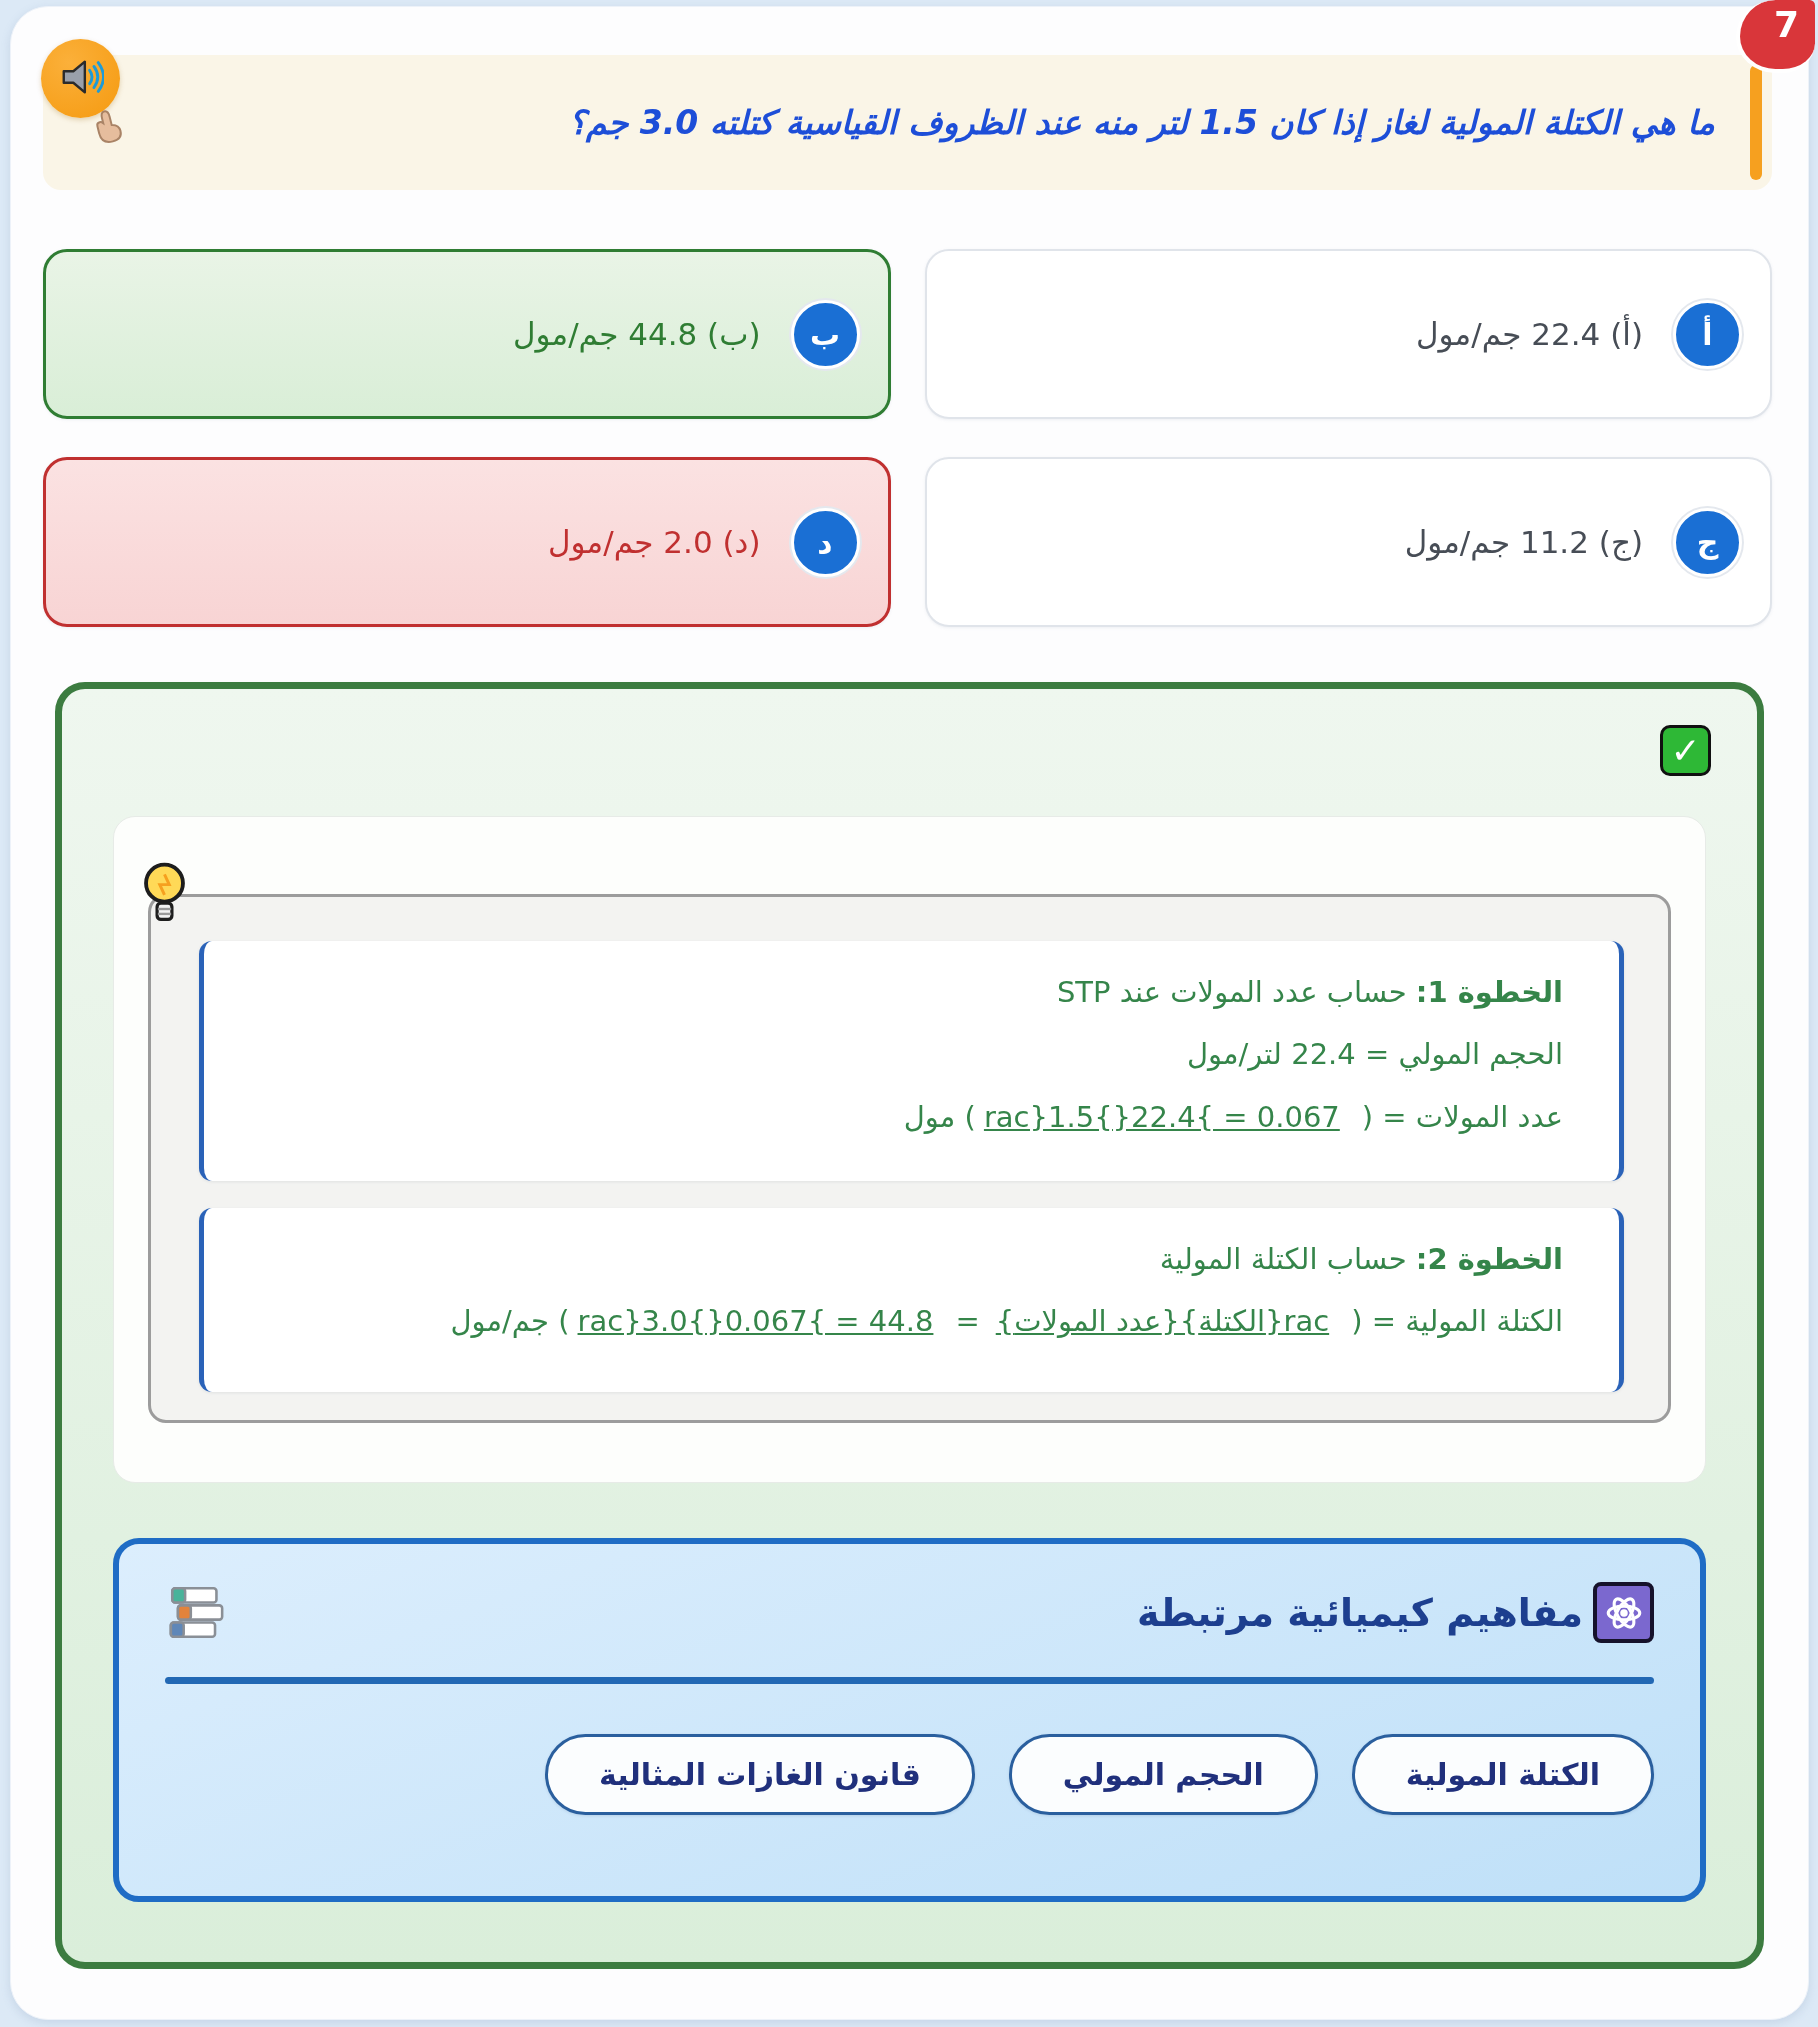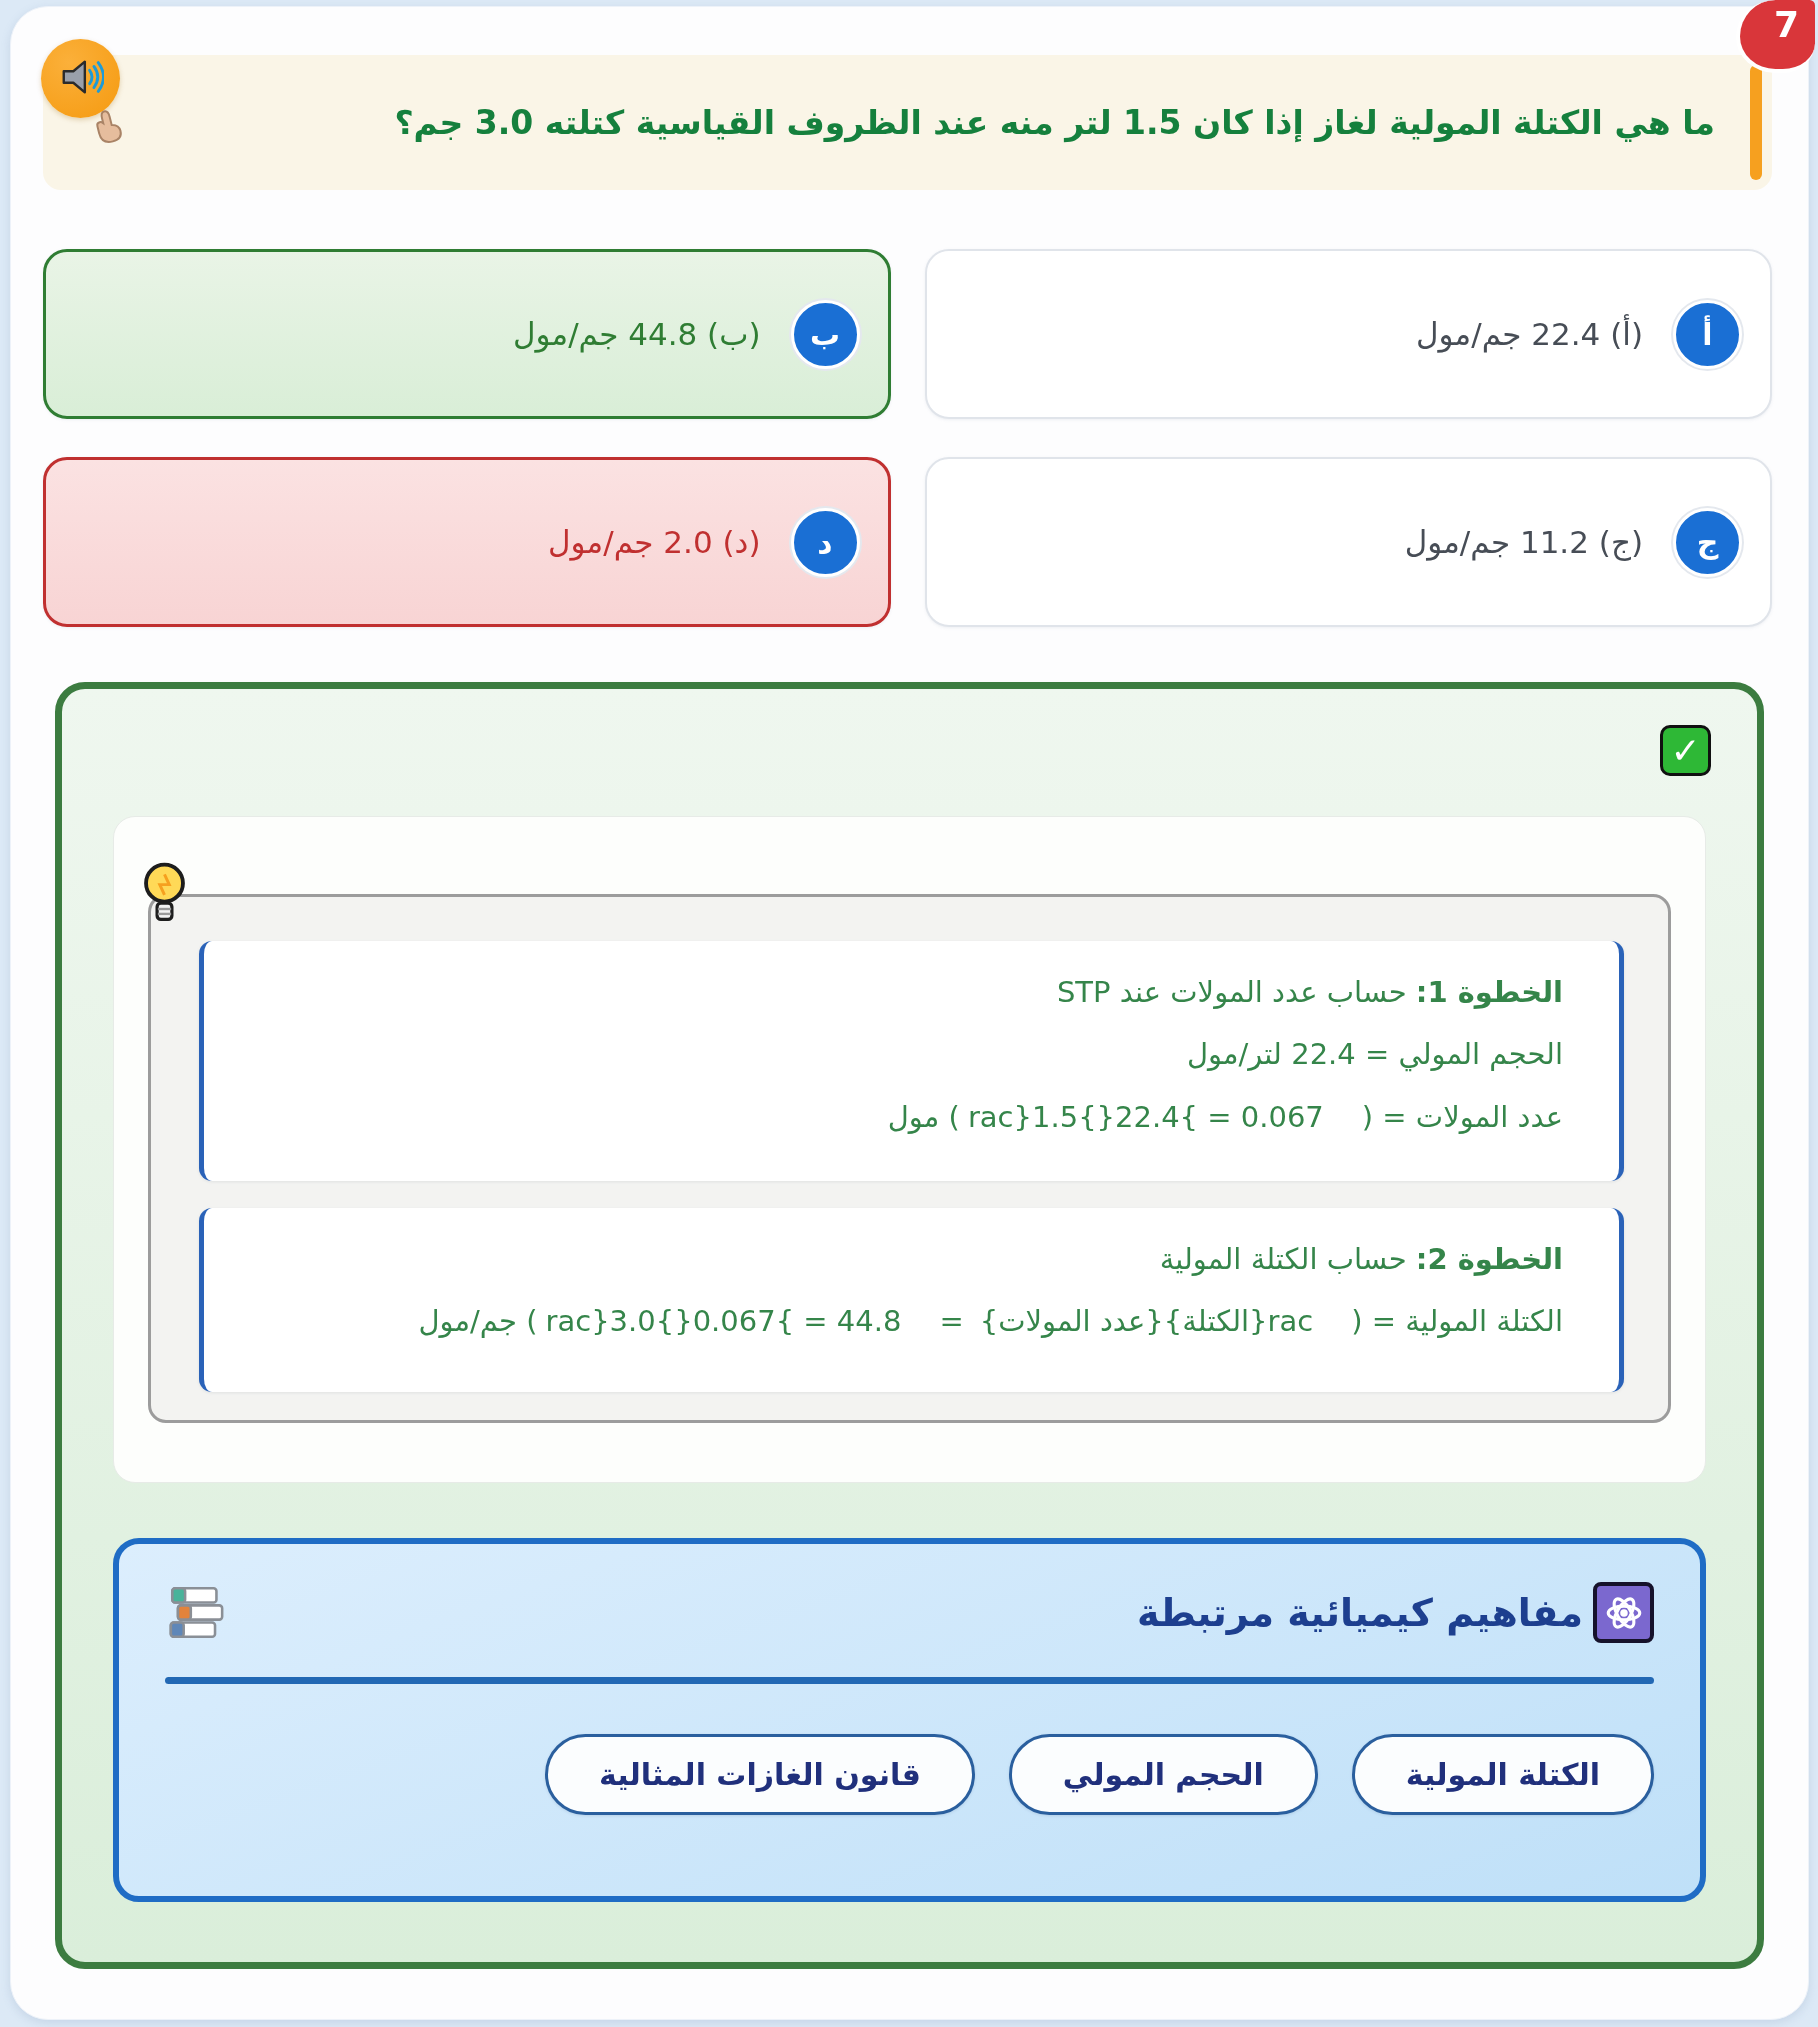--- a/index.html
+++ b/index.html
@@ -38,21 +38,21 @@
     position:absolute;left:32px;right:36px;top:48px;height:135px;
     background:#faf5e7;border-radius:18px;
   }
   .q-accent{
     position:absolute;right:10px;top:10px;bottom:10px;width:12px;
     border-radius:8px;background:#f6a01f;
   }
   .q-text{
     position:absolute;inset:0;padding:0 57px 0 129px;
     display:flex;align-items:center;
-    font-size:33px;font-weight:bold;color:#15803d;line-height:1.5;
+    font-size:33px;font-weight:bold;color:#1d4ed8;line-height:1.5;font-style:italic;
   }
   
   .options{
     position:absolute;left:32px;right:36px;top:242px;
     display:grid;grid-template-columns:1fr 1fr;column-gap:34px;row-gap:38px;
   }
   .opt{
     height:170px;border-radius:24px;display:flex;align-items:center;
     padding:0 28px;box-sizing:border-box;gap:30px;cursor:pointer;
     background:#ffffff;border:2px solid #e0e4ea;box-shadow:0 1px 3px rgba(150,160,180,.15);
@@ -103,21 +103,21 @@
     position:absolute;left:48px;right:44px;background:#ffffff;border-radius:13px;
     border-left:5px solid #2a62b8;border-right:5px solid #2a62b8;
     padding:20px 56px;box-sizing:border-box;box-shadow:0 1px 3px rgba(140,150,160,.18);
     font-size:29px;color:#35854a;line-height:2.15;
   }
   .step-1{top:44px;height:240px;}
   .step-2{top:311px;height:184px;}
   .step b{font-weight:bold;}
   .rtl{direction:rtl;unicode-bidi:isolate;}
   .ltr{direction:ltr;unicode-bidi:isolate;}
-  .frac-gap{margin-right:38px;margin-left:8px;}
+  .frac-gap{margin-right:22px;margin-left:8px;text-decoration:underline;}
   .eq-gap{margin-right:8px;}
   
   .blue-panel{
     position:absolute;top:849px;left:51px;right:51px;height:364px;
     border:6px solid #1f6cc5;border-radius:26px;box-sizing:border-box;
     background:linear-gradient(160deg,#dceefd 0%,#bfe0f8 100%);
     padding:38px 46px;
   }
   .concepts-header{display:flex;align-items:center;gap:10px;}
   .atom-icon{

